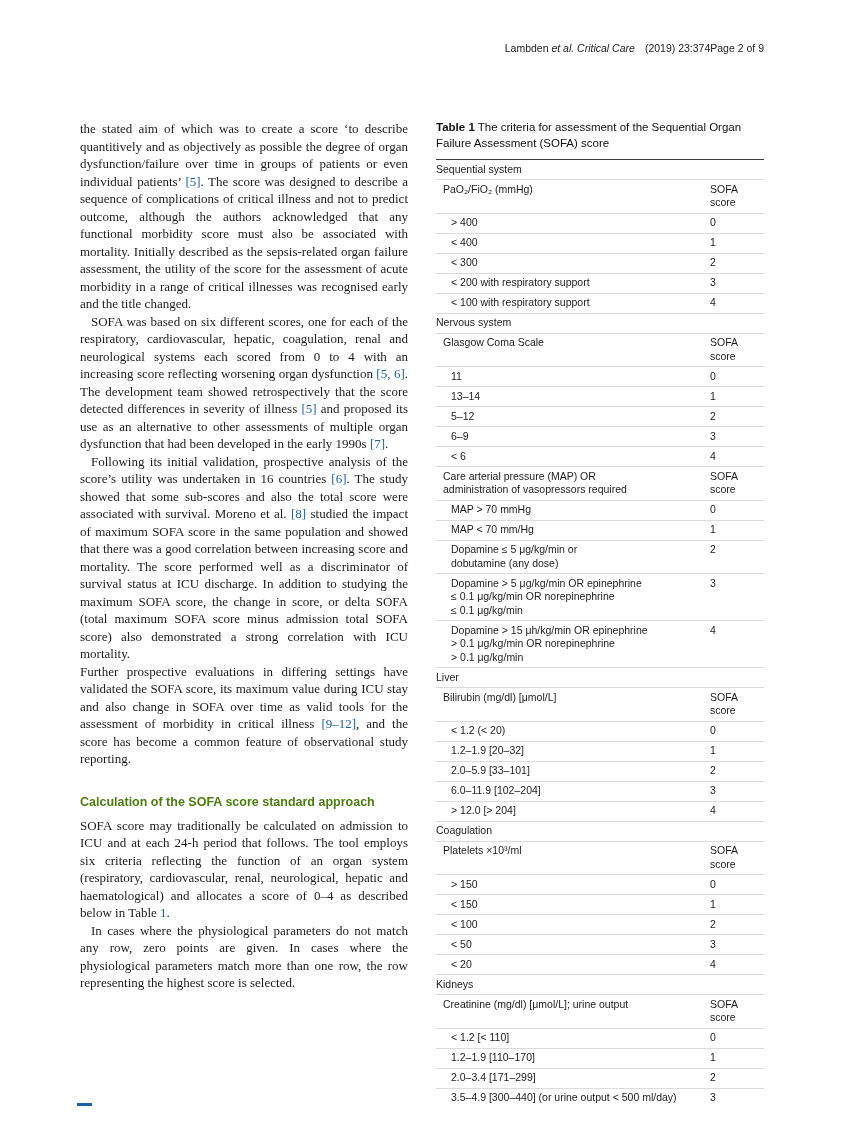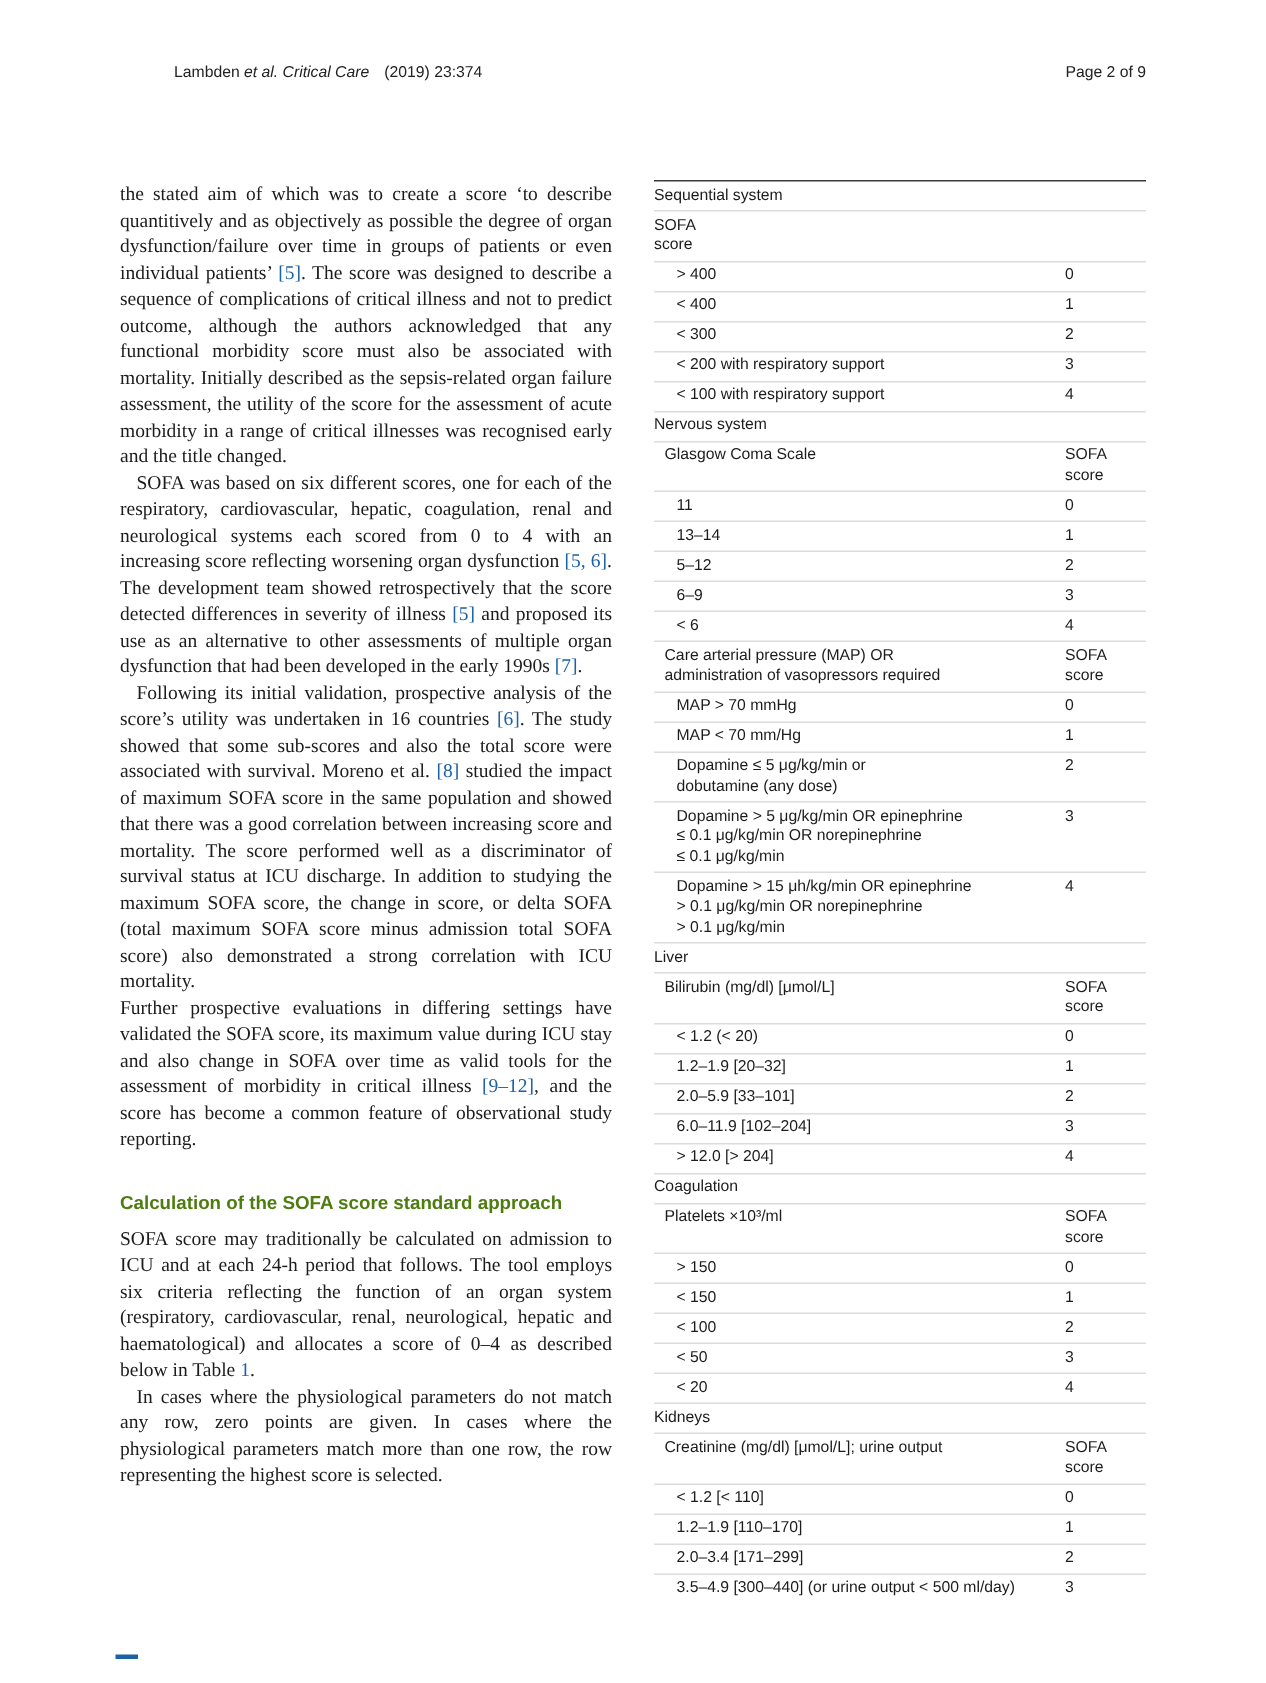--- a/index.html
+++ b/index.html
@@ -1,20 +1,20 @@
 <!DOCTYPE html>
 <html><head>
 <meta charset="utf-8">
 <style>
   * { margin:0; padding:0; box-sizing:border-box; }
   html,body { background:#ffffff; }
   body { font-family:"Liberation Sans", sans-serif; }
   .page { width:844px; height:1122px; background:#ffffff; position:relative; margin:0 auto; overflow:hidden; }
 
-  .header { position:absolute; top:42px; left:80px; right:80px; display:flex; justify-content:space-between; font-size:10.5px; color:#222222;margin-left:36px; }
+  .header { position:absolute; top:42px; left:80px; right:80px; display:flex; justify-content:flex-end; font-size:10.5px; color:#222222;margin-left:36px; }
   .header .ital { font-style:italic; }
   .header .issue { margin-left:10px; }
 
   .columns { position:absolute; top:120px; left:80px; right:80px; display:flex; gap:28px; align-items:flex-start; }
 
   .col-left { width:328px; font-family:"Liberation Serif", serif; font-size:13px; line-height:17.5px; text-align:justify; color:#1c1c1c; }
   .para { margin:0; }
   .para.indent { text-indent:11px; }
   .cite { color:#1b61a5; }
 
@@ -57,26 +57,30 @@
           <p class="para"><span>Further prospective evaluations in differing settings have validated the SOFA score, its maximum value during ICU stay and also change in SOFA over time as valid tools for the assessment of morbidity in critical illness </span><span class="cite">[9–12]</span><span>, and the score has become a common feature of observational study reporting.</span></p>
         </div>
       <h2 class="sec-heading">Calculation of the SOFA score standard approach</h2>
       <div>
           <p class="para"><span>SOFA score may traditionally be calculated on admission to ICU and at each 24-h period that follows. The tool employs six criteria reflecting the function of an organ system (respiratory, cardiovascular, renal, neurological, hepatic and haematological) and allocates a score of 0–4 as described below in Table </span><span class="cite">1</span><span>.</span></p>
           <p class="para indent"><span>In cases where the physiological parameters do not match any row, zero points are given. In cases where the physiological parameters match more than one row, the row representing the highest score is selected.</span></p>
         </div>
     </div>
 
     <div class="col-right">
+      <div class="table-caption">
+        <span class="cap-label">Table 1</span><span> The criteria for assessment of the Sequential Organ Failure Assessment (SOFA) score</span>
+      </div>
       <div class="sofa-table">
           <div class="trow sec">
             <div class="tlabel">Sequential system</div>
             <div class="tscore"></div>
           </div>
           <div class="trow measure">
+            <div class="tlabel">PaO₂/FiO₂ (mmHg)</div>
             <div class="tscore">SOFA score</div>
           </div>
           <div class="trow datarow">
             <div class="tlabel">&gt; 400</div>
             <div class="tscore">0</div>
           </div>
           <div class="trow datarow">
             <div class="tlabel">&lt; 400</div>
             <div class="tscore">1</div>
           </div>

